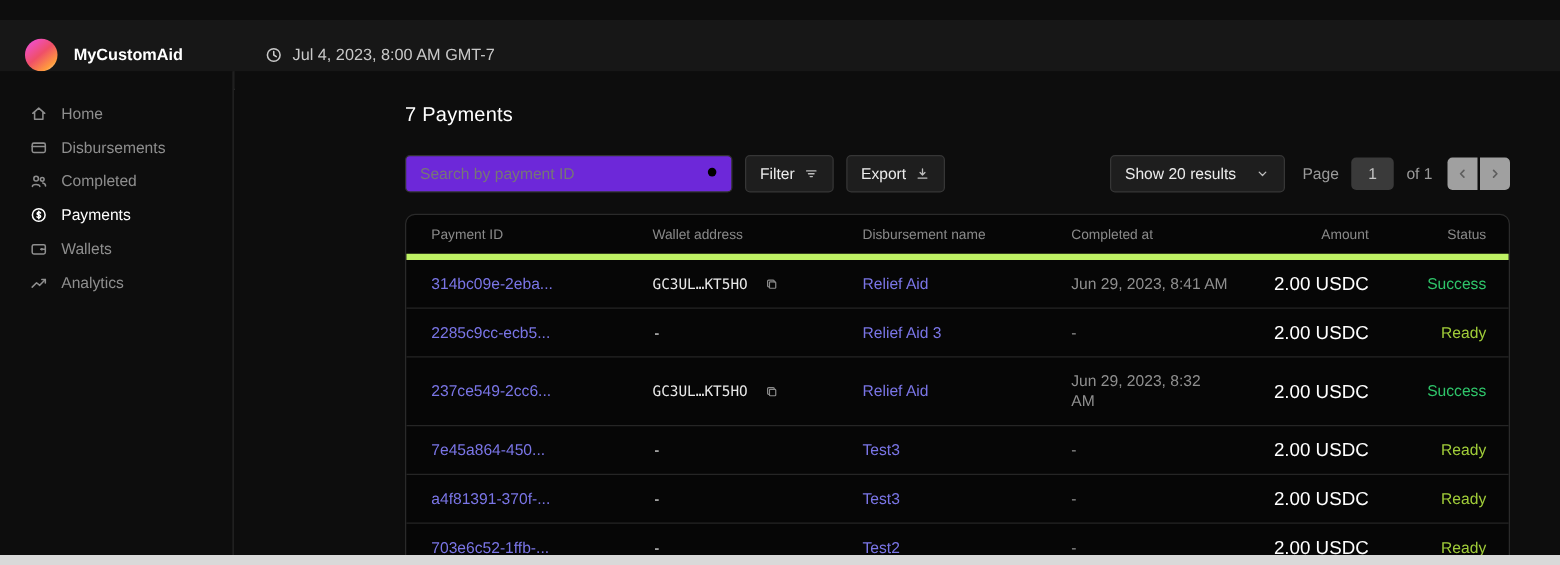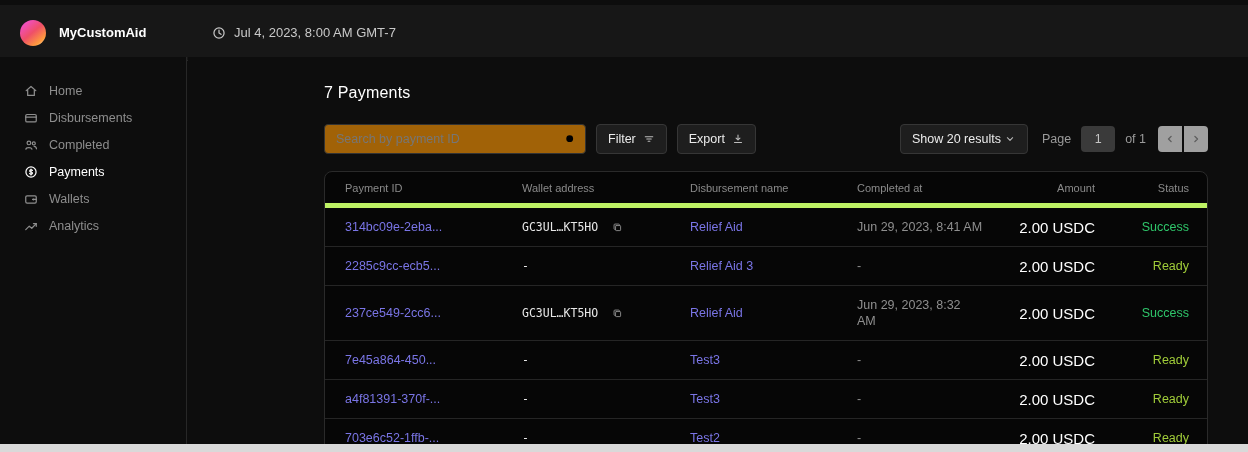--- a/index.html
+++ b/index.html
@@ -1,21 +1,21 @@
 <!DOCTYPE html>
 <html><head>
 <meta charset="utf-8">
 <style>
   * { box-sizing: border-box; margin: 0; padding: 0; }
   html,body { background:#000; }
   body { font-family: "Liberation Sans", "DejaVu Sans", sans-serif; }
   .app { position:relative; width:1248px; height:452px; background:#0d0d0d; overflow:hidden; }
 
   
-  .topbar { position:absolute; top:5px; left:0; right:0; height:56px; background:#171717;
+  .topbar { position:absolute; top:16px; left:0; right:0; height:56px; background:#171717;
             border-bottom:1px solid #272727; display:flex; align-items:center; }
   .logo { width:26px; height:26px; border-radius:50%; margin-left:20px; flex:0 0 auto;
           background: linear-gradient(140deg,#f04fd4 8%,#ef4f68 48%,#ff9b3e 80%,#ffe9cf 100%); }
   .app-name { margin-left:13px; color:#ffffff; font-size:13px; font-weight:700; }
   .datetime { position:absolute; left:212px; display:flex; align-items:center; gap:8px;
               color:#c9c9c9; font-size:13px; }
   .icon { display:inline-flex; }
   .icon svg, .sb-icon svg, .btn-ic svg { fill:none; stroke:currentColor; stroke-width:1.4;
           stroke-linecap:round; stroke-linejoin:round; }
 
@@ -28,36 +28,36 @@
   .sb-icon { width:14px; height:14px; display:inline-flex; flex:0 0 auto; }
   .sb-icon svg { width:14px; height:14px; }
 
   
   .main { position:absolute; top:57px; left:188px; right:0; bottom:8px;
           padding:27px 40px 0 136px; background:#0d0d0d; }
   .page-title { color:#ffffff; font-size:16px; font-weight:500; letter-spacing:.2px; margin-bottom:22px; }
 
   .toolbar { display:flex; align-items:center; height:30px; margin-bottom:17px; }
   .search-wrap { position:relative; width:262px; margin-right:10px; }
-  .search-wrap input { width:100%; height:30px; background:#a16207; border:1px solid #333333;
+  .search-wrap input { width:100%; height:30px; background:#6d28d9; border:1px solid #333333;
         border-radius:4px; color:#dddddd; font-size:12.5px; padding:0 30px 0 11px;
         font-family:inherit; outline:none; }
   .search-wrap input::placeholder { color:#767676; }
   .search-ic { position:absolute; right:9px; top:8px; width:13px; height:13px; color:#9a9a9a; }
   .search-ic svg { width:13px; height:13px; }
 
   .btn { height:30px; display:inline-flex; align-items:center; gap:7px; padding:0 11px;
          background:#1e1e1e; border:1px solid #363636; border-radius:4px; color:#ececec;
          font-size:12.5px; font-family:inherit; cursor:pointer; margin-right:10px; }
   .btn-ic { width:12px; height:12px; display:inline-flex; color:#bdbdbd; }
   .btn-ic svg { width:12px; height:12px; }
 
   .spacer { flex:1; }
 
-  .select { height:30px; display:inline-flex; align-items:center; gap:3px; padding:0 11px;
+  .select { height:30px; display:inline-flex; align-items:center; gap:15px; padding:0 11px;
             background:#1e1e1e; border:1px solid #363636; border-radius:4px; color:#ececec;
             font-size:12.5px; cursor:pointer; }
   .pg-label { color:#9a9a9a; font-size:12.5px; margin:0 10px 0 14px; }
   .pg-input { width:34px; height:26px; background:#3a3a3a; border:none; border-radius:4px;
               color:#c4c4c4; font-size:12.5px; text-align:center; font-family:inherit; outline:none; }
   .pg-of { color:#9a9a9a; font-size:12.5px; margin:0 12px 0 10px; }
   .pager { display:flex; gap:2px; }
   .pager button { width:24px; height:26px; background:#a0a0a0; border:none; display:flex;
                   align-items:center; justify-content:center; color:#5d5d5d; cursor:pointer; }
   .pager button:first-child { border-radius:4px 0 0 4px; }

